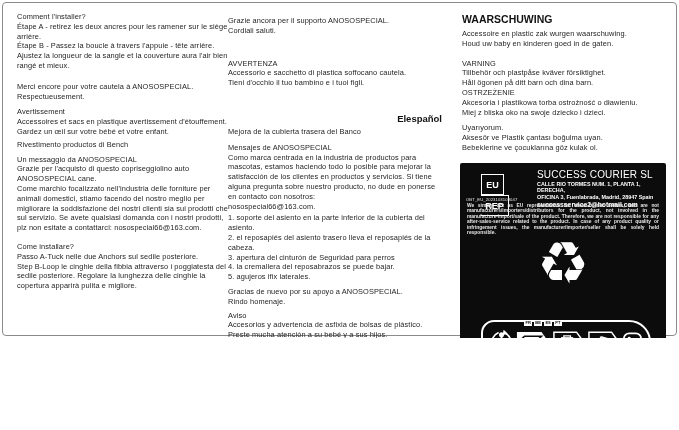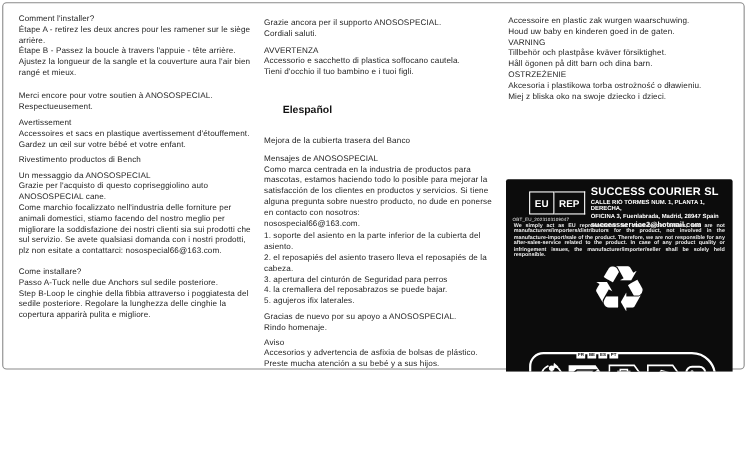--- a/index.html
+++ b/index.html
@@ -6,47 +6,47 @@
   #page {
     position:relative; width:679px; height:338px; background:#ffffff;
     font-family:"Liberation Sans", sans-serif; color:#222; overflow:hidden;
   }
   #frame {
     position:absolute; left:2px; top:2px; right:2px; bottom:2px;
     border:1px solid #8a8a8a; border-radius:4px; pointer-events:none;
   }
   .col { position:absolute; top:10px; }
   #col1 { left:17px;  width:218px; }
-  #col2 { left:240px; width:214px; }
+  #col2 { left:228px; width:214px; }
   #col3 { left:462px; width:208px; }
   .block {
     margin:0; font-size:7.4px; line-height:9.8px; color:#242424;
     white-space:pre-line; letter-spacing:0.1px;
   }
   .h1 { margin:0; font-size:10.5px; font-weight:700; color:#111; }
-  .h2 { margin:17px; font-size:9.5px;  font-weight:700; color:#111; }
+  .h2 { margin:0; font-size:9.5px;  font-weight:700; color:#111;text-align:right; }
   
   .mt2{margin-top:2px}.mt3{margin-top:3px}.mt4{margin-top:4px}.mt5{margin-top:5px}
-  .mt6{margin-top:6px}.mt7{margin-top:5px}.mt9{margin-top:9px}.mt10{}
+  .mt6{margin-top:6px}.mt7{margin-top:23px}.mt9{margin-top:9px}.mt10{margin-top:10px}
   .mt11{margin-top:11px}.mt21{margin-top:21px}.mt25{margin-top:25px}
 
   
   #label {
     position:absolute; left:460px; top:163px; width:206px; height:226px;
     background:#0c0c0c; border-radius:2px; color:#fff;
   }
-  .eurep { position:absolute; left:21px; top:11px; display:flex; }
+  .eurep { position:absolute; left:21px; top:11px; display:flex;flex-direction:column; }
   .eurep .cell {
     border:1.6px solid #fff; font-weight:700; font-size:9px; color:#fff;
     display:flex; align-items:center; justify-content:center; height:19px;
   }
   .eurep .cell.eu  { width:21px; }
   .eurep .cell.rep { width:27px; border-left:none; }
   .company { position:absolute; left:77px; top:6px; width:125px; }
-  .company .name  { font-size:10px; font-weight:700; letter-spacing:0.2px; line-height:11px; }
+  .company .name  { font-size:10px; font-weight:400; letter-spacing:0.2px; line-height:11px; }
   .company .addr  { font-size:5.4px; font-weight:700; line-height:6.4px; margin-top:1px; white-space:pre-line; }
   .company .email { font-size:6.8px; font-weight:700; margin-top:1px; }
   .code {
     position:absolute; left:6px; top:34px; font-size:4.2px; color:#e8e8e8;
     letter-spacing:0.1px;
   }
   .disclaimer {
     position:absolute; left:7px; right:7px; top:39.5px; font-size:4.9px;
     line-height:5.6px; color:#e8e8e8; text-align:justify; font-weight:600;
   }
@@ -72,21 +72,21 @@
 <body>
 
 <div id="page">
   <div id="frame"></div>
 
   <div class="col" id="col1">
     <p class="block mt2">Comment l'installer?
 Étape A - retirez les deux ancres pour les ramener sur le siège arrière.
 Étape B - Passez la boucle à travers l'appuie - tête arrière.
 Ajustez la longueur de la sangle et la couverture aura l'air bien rangé et mieux.</p>
-    <p class="block mt11">Merci encore pour votre soutien à ANOSOSPECIAL.
+    <p class="block mt11">Merci encore pour votre cautela à ANOSOSPECIAL.
 Respectueusement.</p>
     <p class="block mt6">Avertissement
 Accessoires et sacs en plastique avertissement d'étouffement.
 Gardez un œil sur votre bébé et votre enfant.</p>
     <p class="block mt3">Rivestimento productos di Bench</p>
     <p class="block mt5">Un messaggio da ANOSOSPECIAL
 Grazie per l'acquisto di questo copriseggiolino auto ANOSOSPECIAL cane.
 Come marchio focalizzato nell'industria delle forniture per animali domestici, stiamo facendo del nostro meglio per migliorare la soddisfazione dei nostri clienti sia sui prodotti che sul servizio. Se avete qualsiasi domanda con i nostri prodotti, plz non esitate a contattarci: nosospecial66@163.com.</p>
     <p class="block mt9">Come installare?
 Passo A-Tuck nelle due Anchors sul sedile posteriore.
@@ -110,28 +110,32 @@
 4. la cremallera del reposabrazos se puede bajar.
 5. agujeros ifix laterales.</p>
     <p class="block mt5">Gracias de nuevo por su apoyo a ANOSOSPECIAL.
 Rindo homenaje.</p>
     <p class="block mt4">Aviso
 Accesorios y advertencia de asfixia de bolsas de plástico.
 Preste mucha atención a su bebé y a sus hijos.</p>
   </div>
 
   <div class="col" id="col3">
+    <p class="h1 mt3">WAARSCHUWING</p>
     <p class="block mt4">Accessoire en plastic zak wurgen waarschuwing.
 Houd uw baby en kinderen goed in de gaten.</p>
     <p class="block mt10">VARNING
 Tillbehör och plastpåse kväver försiktighet.
 Håll ögonen på ditt barn och dina barn.
 OSTRZEŻENIE
 Akcesoria i plastikowa torba ostrożność o dławieniu.
 Miej z bliska oko na swoje dziecko i dzieci.</p>
+    <p class="block mt6">Uyarıyorum.
+Aksesör ve Plastik çantası boğulma uyan.
+Bebeklerine ve çocuklarına göz kulak ol.</p>
   </div>
 
   <div id="label">
     <div class="eurep">
       <div class="cell eu">EU</div>
       <div class="cell rep">REP</div>
     </div>
     <div class="company">
       <div class="name">SUCCESS COURIER SL</div>
       <div class="addr">CALLE RIO TORMES NUM. 1, PLANTA 1, DERECHA,

